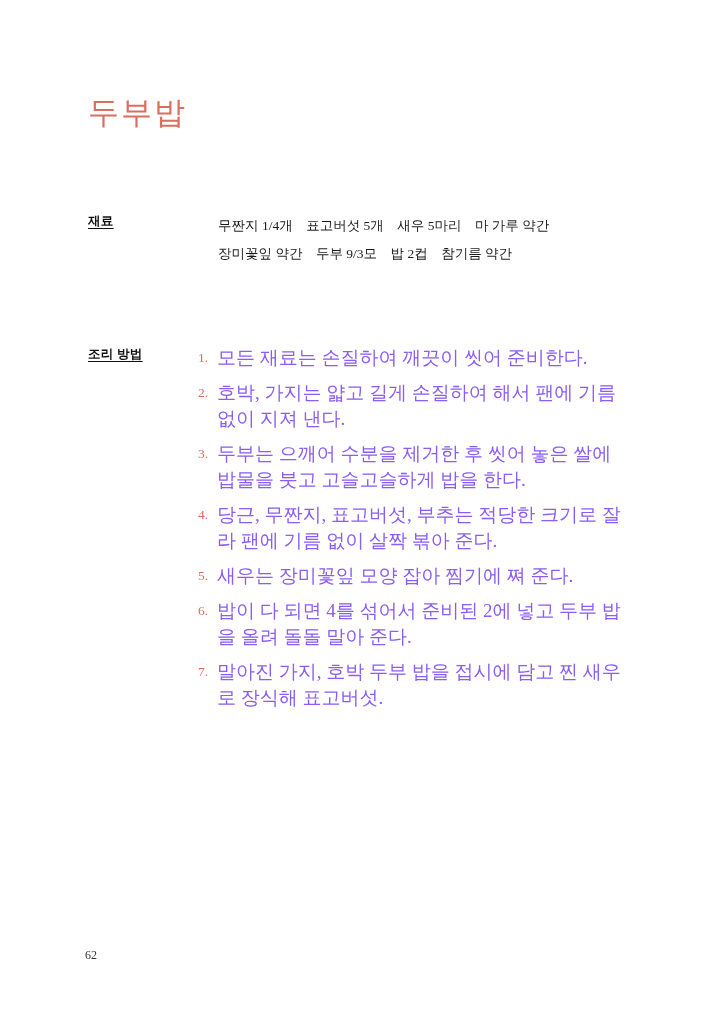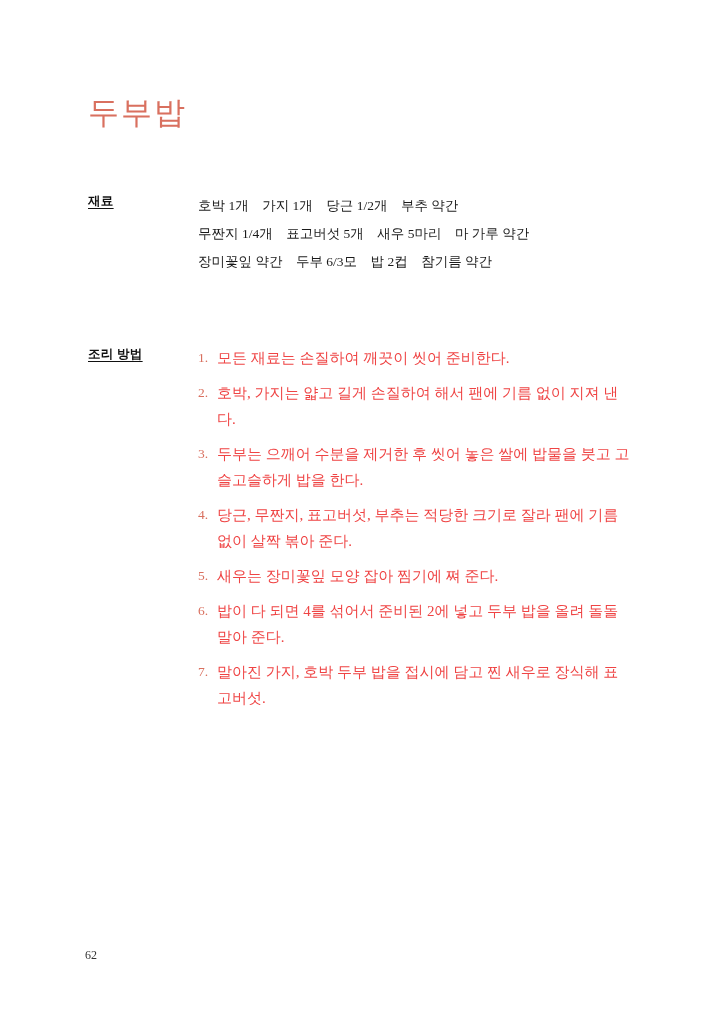--- a/index.html
+++ b/index.html
@@ -32,21 +32,21 @@
     font-weight: 400;
   }
 
   .section {
     position: absolute;
     left: 88px;
     width: 545px;
     display: flex;
     align-items: flex-start;
   }
-  .section-ingredients { top: 192px; }
+  .section-ingredients { top: 212px; gap: 20px; }
   .section-steps { top: 345px; justify-content: space-between; }
 
   .section-label {
     width: 110px;
     flex: 0 0 110px;
     font-size: 12.5px;
     font-weight: bold;
     text-decoration: underline;
     text-underline-offset: 3px;
     color: #111;
@@ -67,25 +67,25 @@
 
   ol.steps {
     margin: 0;
     padding: 0;
     list-style: none;
     counter-reset: stepnum;
   }
   ol.steps li {
     position: relative;
     counter-increment: stepnum;
-    font-size: 15px;
+    font-size: 19px;
     line-height: 26px;
     margin-bottom: 9px;
     padding-left: 19px;
-    color: #ef4444;
+    color: #8b5cf6;
   }
   ol.steps li::before {
     content: counter(stepnum) ".";
     position: absolute;
     left: 0;
     top: 0;
     color: #d9705f;
     font-size: 13.5px;
     line-height: 26px;
   }
@@ -101,23 +101,22 @@
 </head>
 <body>
 
 <div class="page">
 
   <div class="title">두부밥</div>
 
   <div class="section section-ingredients">
     <div class="section-label">재료</div>
     <div class="section-body">
-      <div class="ingredient-line">호박 1개    가지 1개    당근 1/2개    부추 약간</div>
       <div class="ingredient-line">무짠지 1/4개    표고버섯 5개    새우 5마리    마 가루 약간</div>
-      <div class="ingredient-line">장미꽃잎 약간    두부 6/3모    밥 2컵    참기름 약간</div>
+      <div class="ingredient-line">장미꽃잎 약간    두부 9/3모    밥 2컵    참기름 약간</div>
     </div>
   </div>
 
   <div class="section section-steps">
     <div class="section-label">조리 방법</div>
     <div class="section-body">
       <ol class="steps">
         <li>모든 재료는 손질하여 깨끗이 씻어 준비한다.</li>
         <li>호박, 가지는 얇고 길게 손질하여 해서 팬에 기름 없이 지져 낸다.</li>
         <li>두부는 으깨어 수분을 제거한 후 씻어 놓은 쌀에 밥물을 붓고 고슬고슬하게 밥을 한다.</li>

